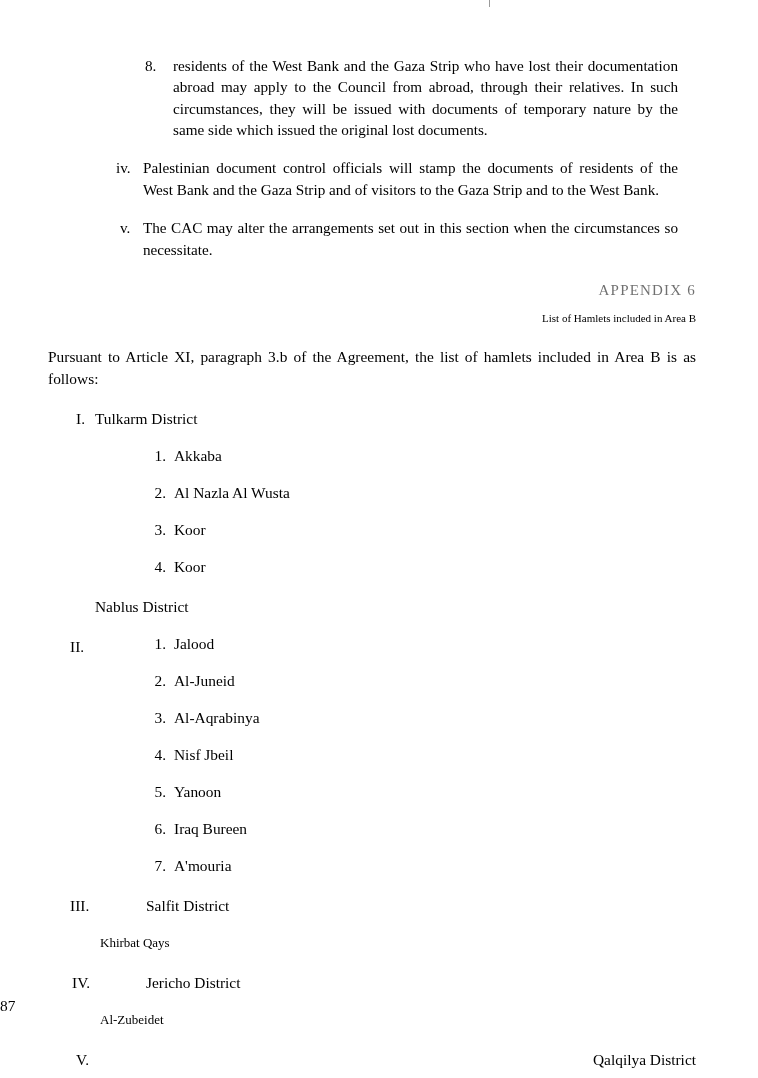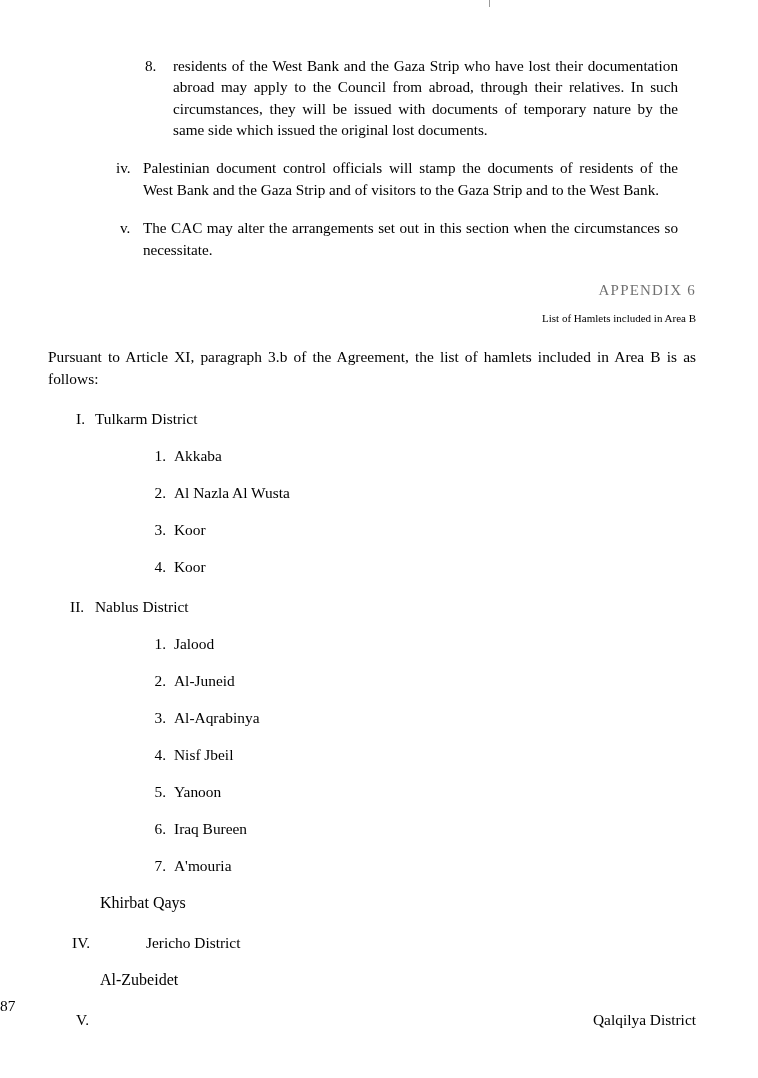--- a/index.html
+++ b/index.html
@@ -121,21 +121,21 @@
     position: absolute;
     display: block;
   }
   .district .dname {
     display: block;
   }
 
   
   .district.r-i  .rn { left: 28px; }
   .district.r-i  .dname { margin-left: 47px; }
-  .district.r-ii .rn { left: 22px; }
+  .district.r-ii .rn { left: 22px; margin-top: 40px; }
   .district.r-ii .dname { margin-left: 47px; }
   .district.r-iii .rn { left: 22px; }
   .district.r-iii .dname { margin-left: 98px; }
   .district.r-iv .rn { left: 24px; }
   .district.r-iv .dname { margin-left: 98px; }
   .district.r-v  .rn { left: 28px; }
   .district.r-v  .dname { margin-left: 47px; text-align: right; }
 
   .hamlet {
     position: relative;
@@ -151,21 +151,21 @@
     text-align: right;
   }
   .hamlet .hname {
     display: block;
     margin-left: 28px;
   }
 
   .plain-hamlet {
     margin-top: 16px;
     margin-left: 52px;
-    font-size: 16px;
+    font-size: 13px;
     line-height: 21px;
   }
 
   .page-number {
     position: absolute;
     top: 997px;
     left: 0;
     width: 758px;
     text-align: left;
     font-size: 15.4px;
@@ -247,20 +247,24 @@
           <span class="hname">Yanoon</span>
         </div>
         <div class="hamlet">
           <span class="num">6.</span>
           <span class="hname">Iraq Bureen</span>
         </div>
         <div class="hamlet">
           <span class="num">7.</span>
           <span class="hname">A'mouria</span>
         </div>
+        <div class="district r-iii">
+          <span class="rn">III.</span>
+          <span class="dname">Salfit District</span>
+        </div>
         <div class="plain-hamlet">Khirbat Qays</div>
         <div class="district r-iv">
           <span class="rn">IV.</span>
           <span class="dname">Jericho District</span>
         </div>
         <div class="plain-hamlet">Al-Zubeidet</div>
         <div class="district r-v">
           <span class="rn">V.</span>
           <span class="dname">Qalqilya District</span>
         </div>

